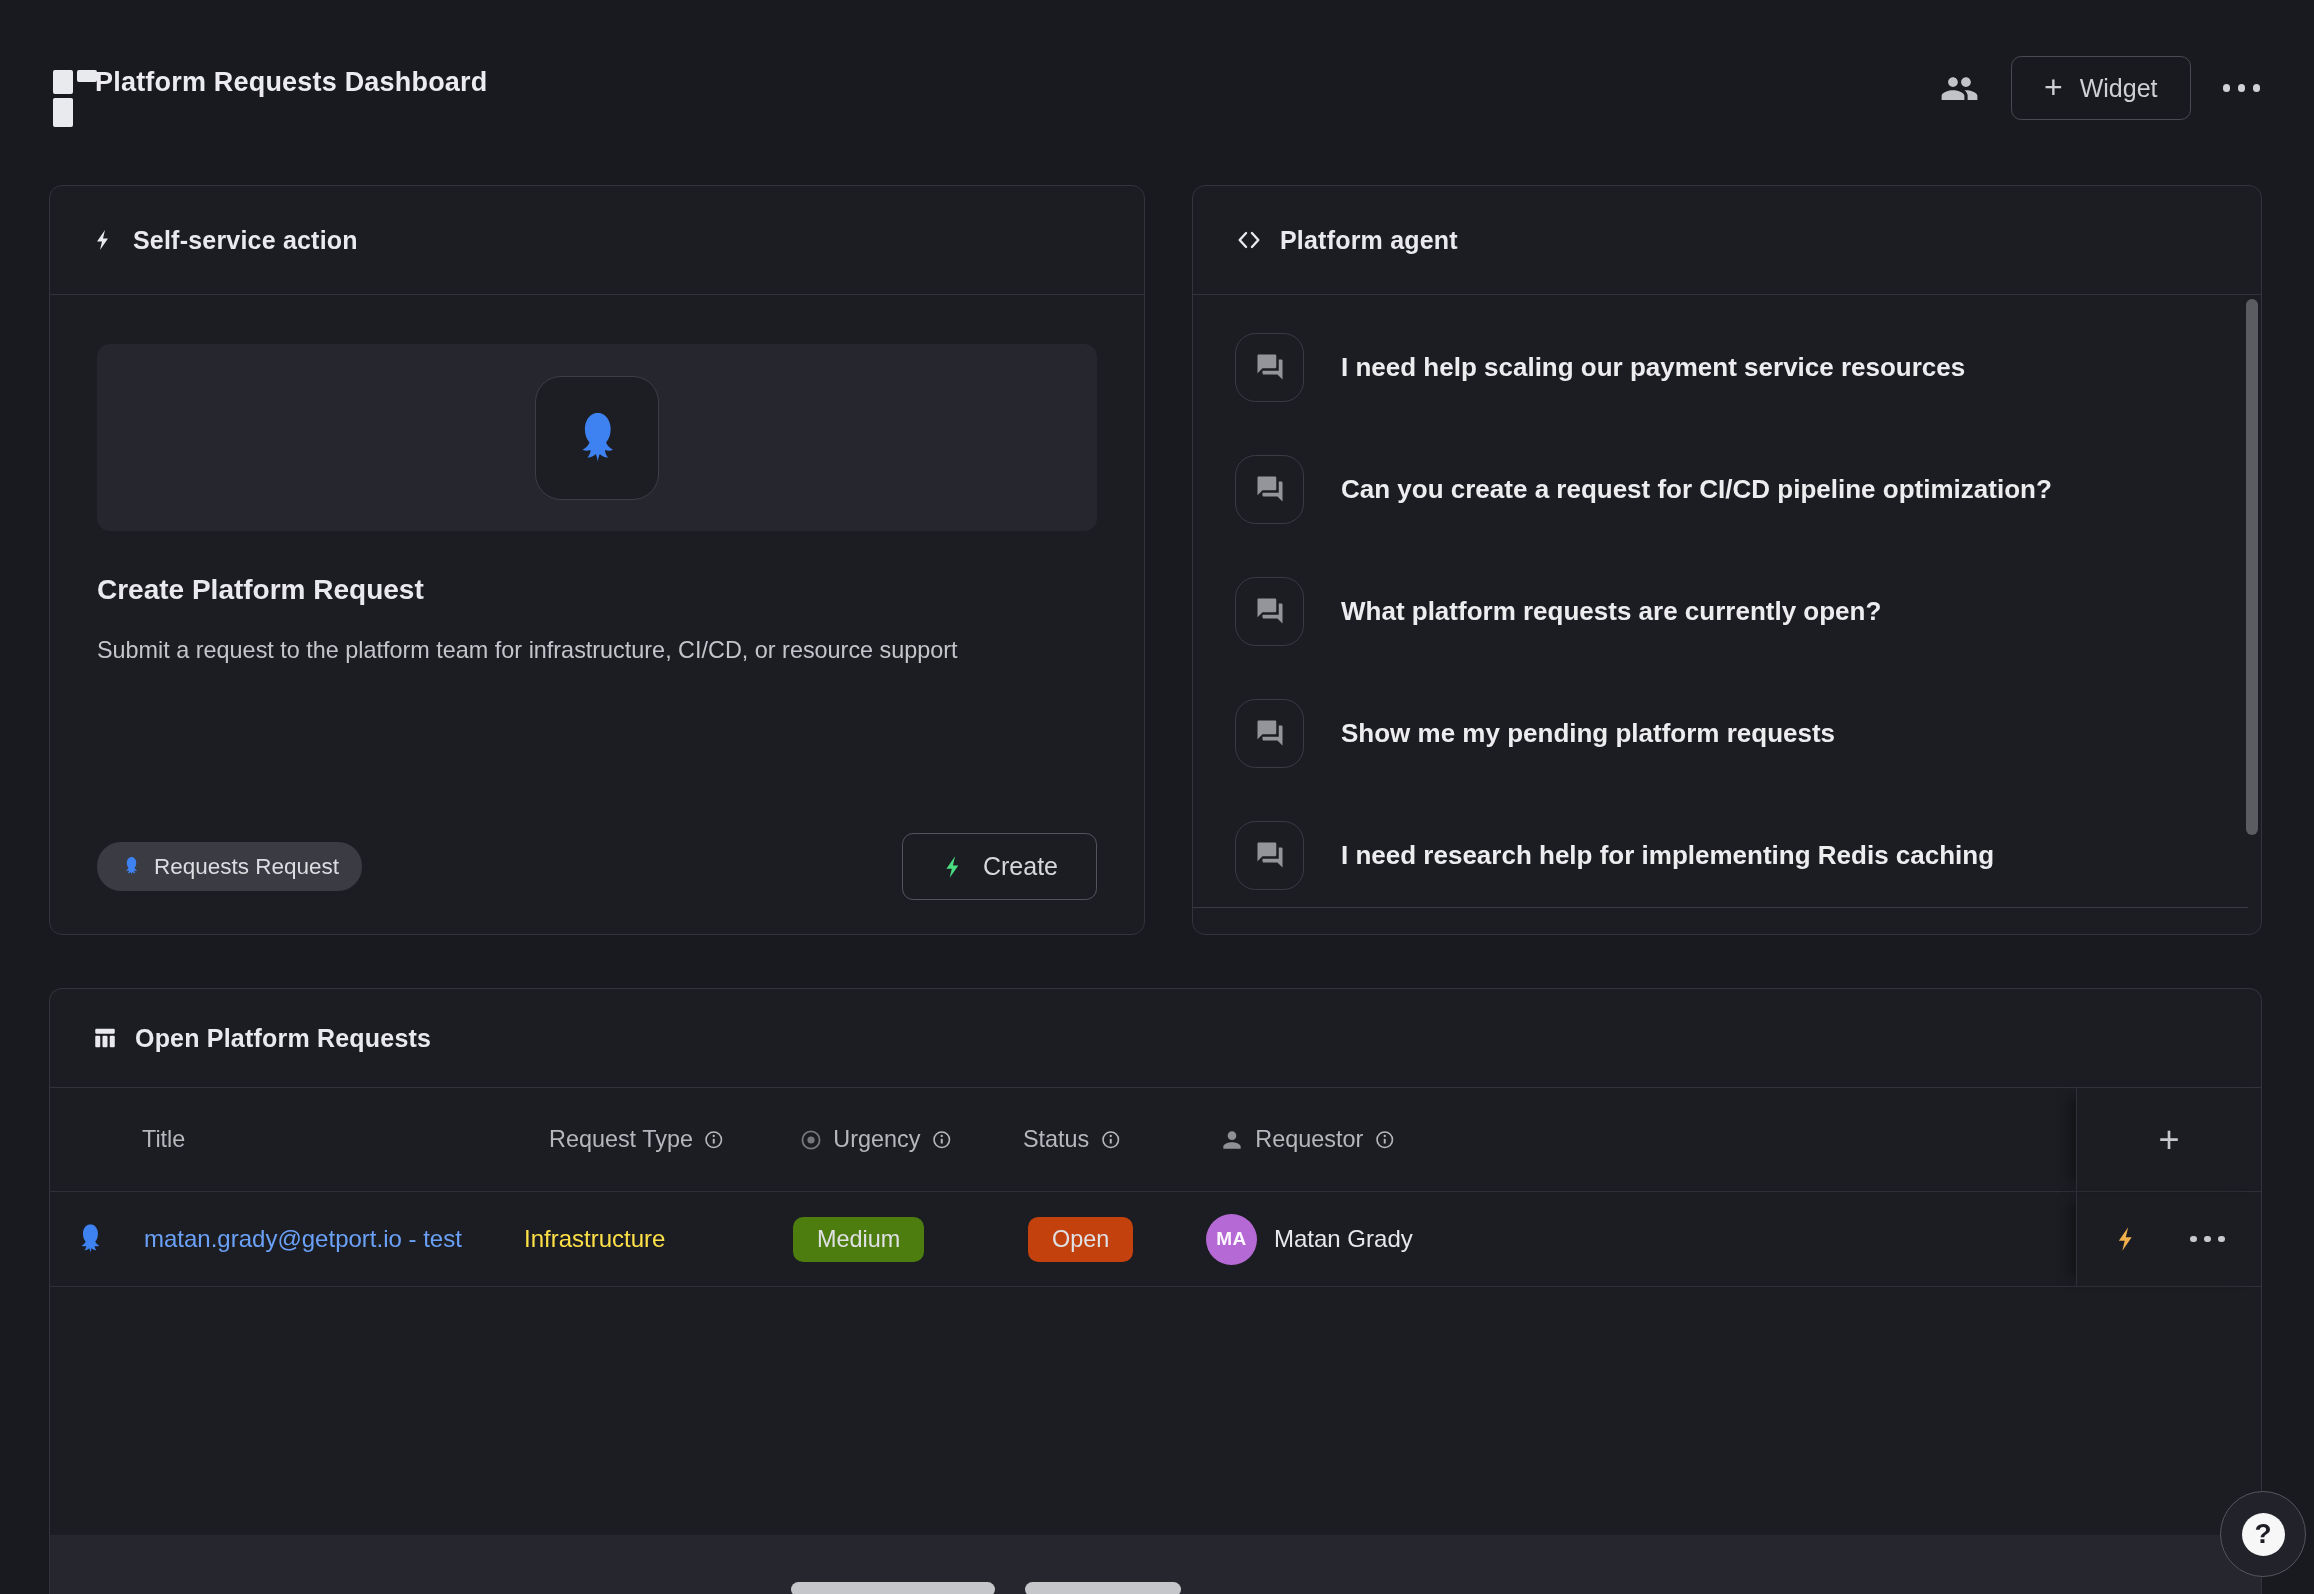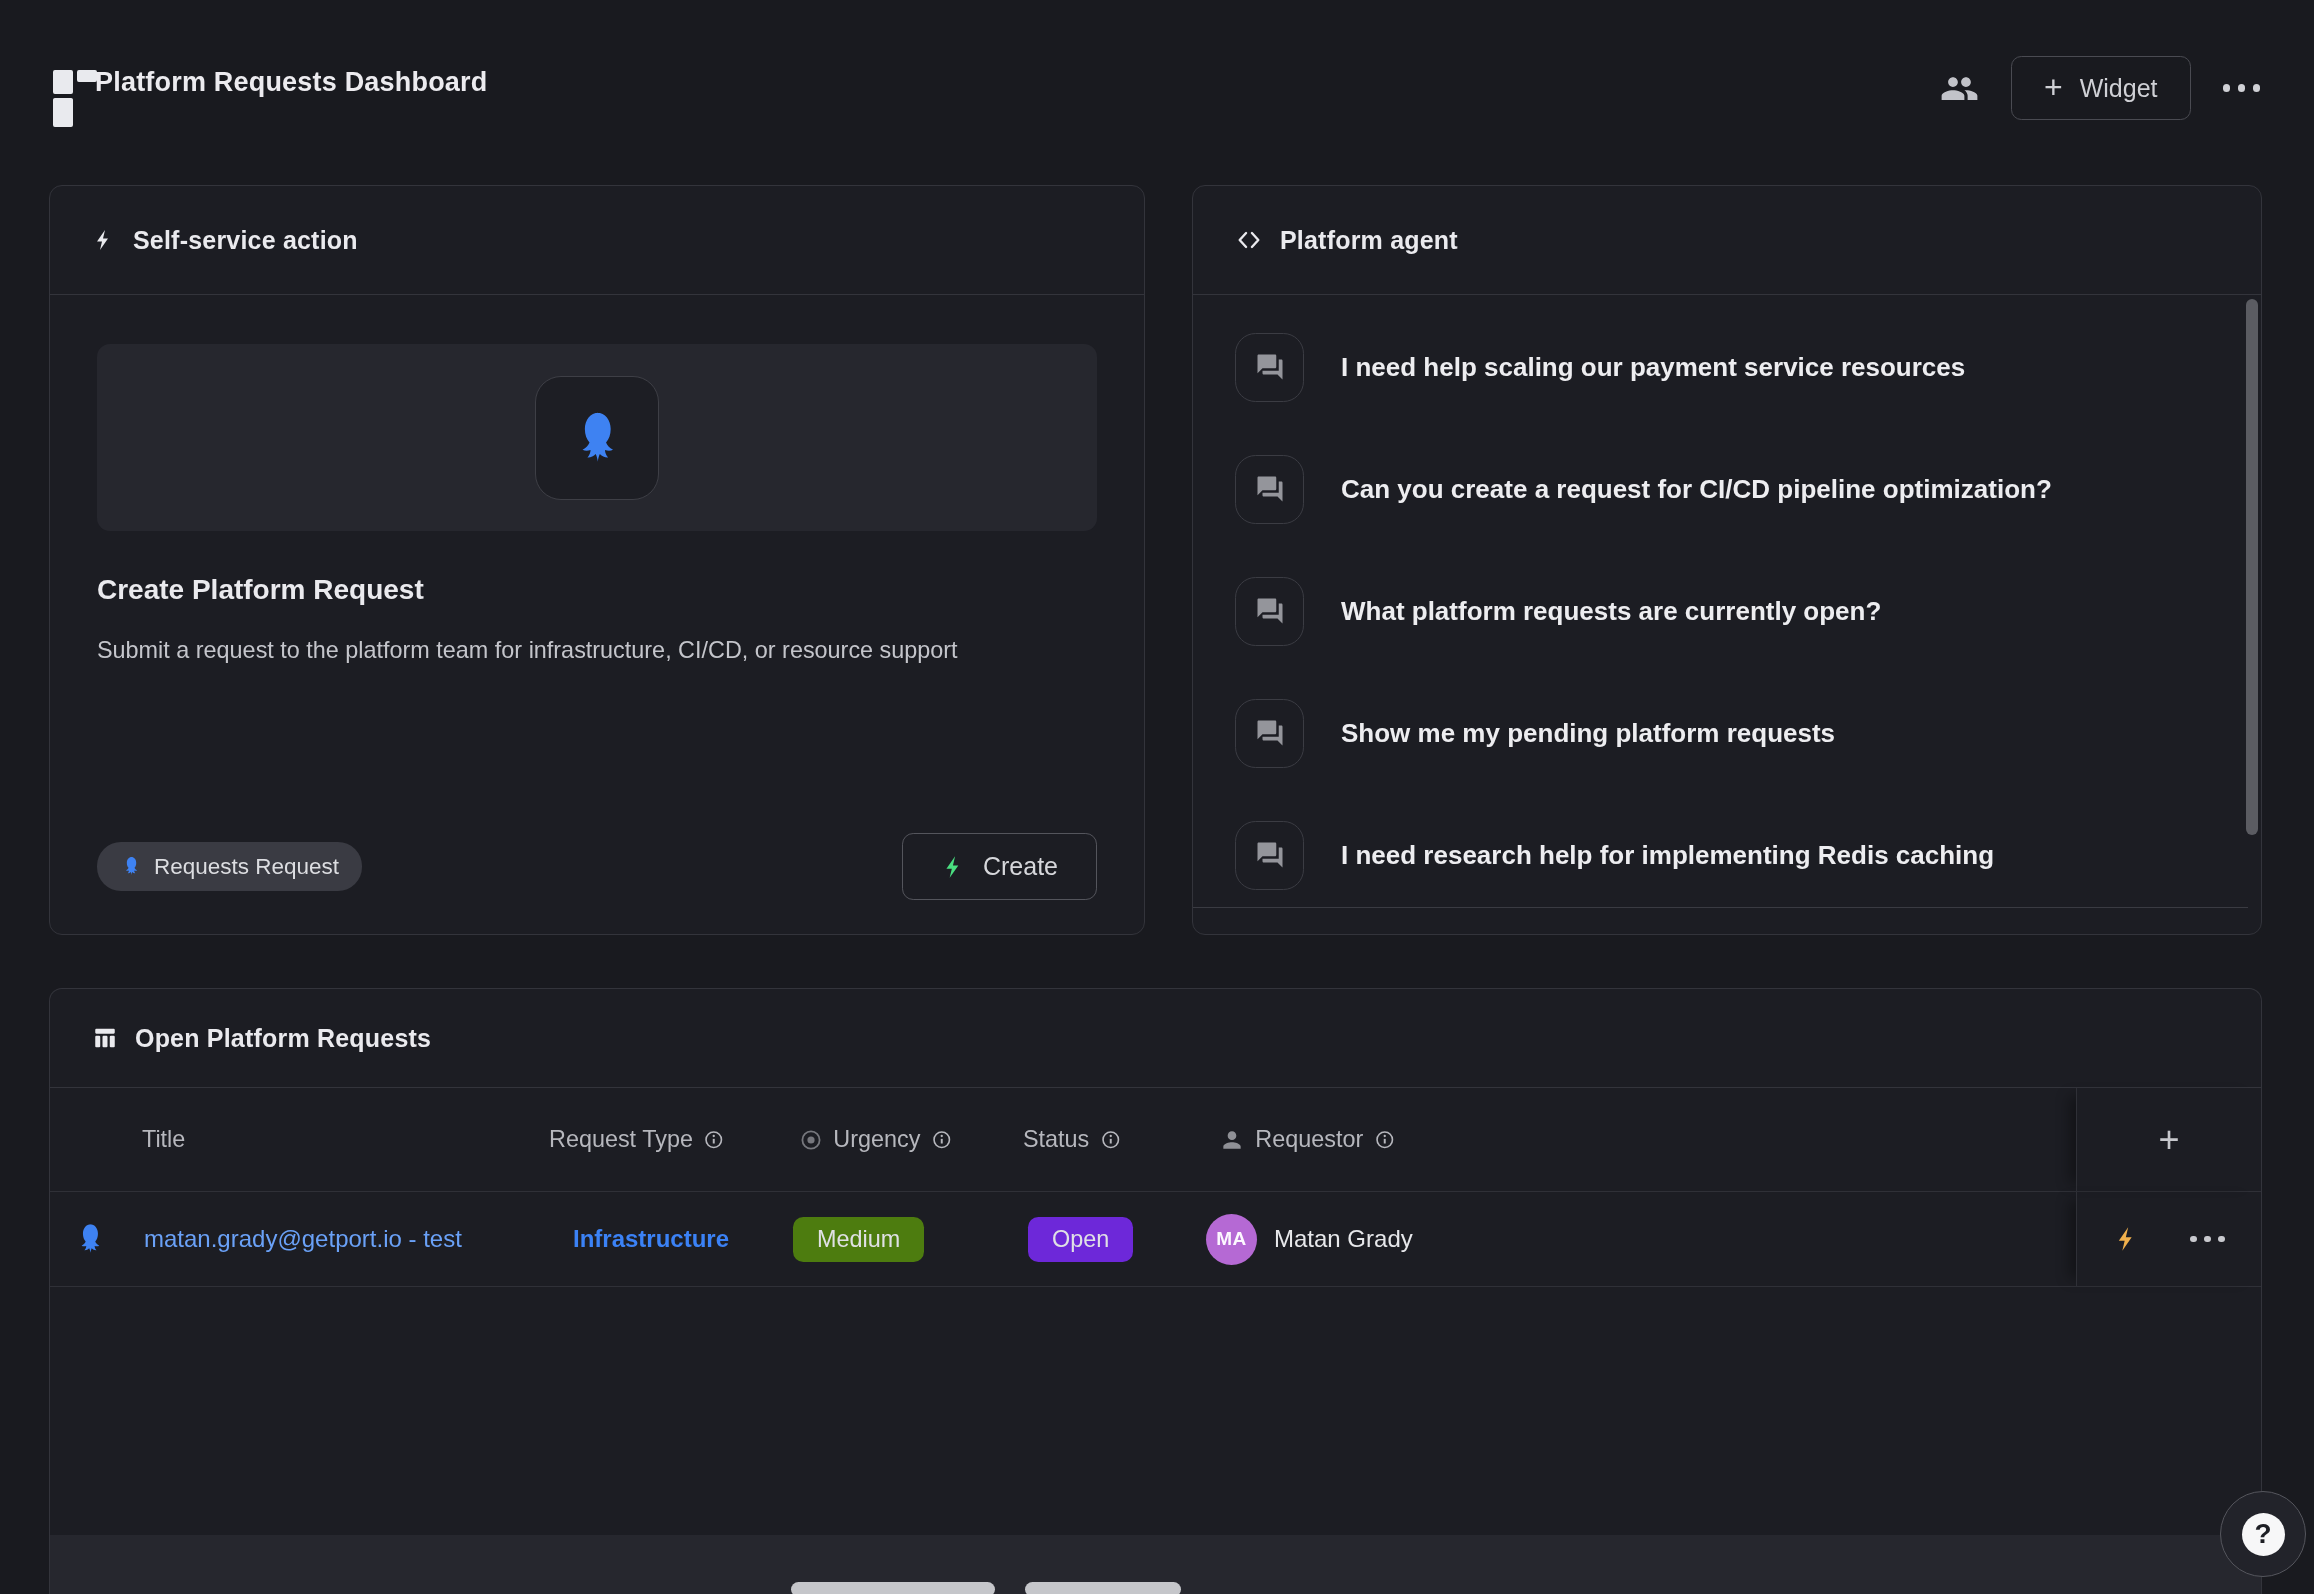--- a/index.html
+++ b/index.html
@@ -78,26 +78,26 @@
   .radio-ic{width:24px;height:24px;stroke:#76777d;fill:none;stroke-width:1.8;}
   .radio-ic .dotf{fill:#76777d;stroke:none;}
   .person-ic{width:26px;height:26px;fill:#8f9096;}
   .th-actions{position:absolute;right:0;top:0;bottom:0;width:184px;border-left:0.9px solid #2f3037;display:flex;align-items:center;justify-content:center;box-shadow:-15px 0 13px -7.5px rgba(0,0,0,.35);}
   .th-actions button{background:none;border:none;font-size:36px;font-weight:300;color:#c6c7cc;cursor:pointer;line-height:1;}
   .trow{position:relative;height:94px;border-bottom:0.9px solid #2f3037;}
   .td{position:absolute;top:0;height:100%;display:flex;align-items:center;}
   .td-octo{left:21.5px;}
   .td-octo svg{width:36px;height:36px;fill:#3e82f2;}
   .td-link{left:94px;font-size:24px;color:#6aa1f7;font-weight:500;cursor:pointer;text-decoration:none;}
-  .td-type{left:523px;font-size:24px;color:#3b82f6;font-weight:bold;}
+  .td-type{left:474px;font-size:24px;color:#fde047;}
   .td-urgency{left:743px;}
   .td-status{left:978px;}
   .pill{height:45px;border-radius:10.3px;display:inline-flex;align-items:center;padding:0 24px;font-size:23.4px;}
   .pill-medium{background:#4d7c0f;color:#e0e1e5;}
-  .pill-open{background:#6d28d9;color:#e0e1e5;text-align:center;}
+  .pill-open{background:#c2410c;color:#e0e1e5;text-align:center;}
   .td-requestor{left:1156px;gap:17px;}
   .avatar{width:51px;height:51px;border-radius:50%;background:#b569d4;display:flex;align-items:center;justify-content:center;font-size:19px;font-weight:600;color:#fdf8ff;letter-spacing:0.5px;}
   .req-name{font-size:24px;color:#e7e8eb;}
   .td-actions{right:0;width:184px;border-left:0.9px solid #2f3037;display:flex;align-items:center;justify-content:center;gap:49px;box-shadow:-15px 0 13px -7.5px rgba(0,0,0,.35);}
   .bolt-yellow{width:28px;height:28px;fill:#f0b04c;cursor:pointer;}
   .table-footer{position:absolute;left:0;right:0;top:546px;bottom:0;background:#26272e;}
   .h-thumb{position:absolute;top:47px;height:15px;border-radius:7.5px;background:#c5c6ca;cursor:pointer;}
   .h-thumb.one{left:741px;width:204px;}
   .h-thumb.two{left:975px;width:156px;}
 

